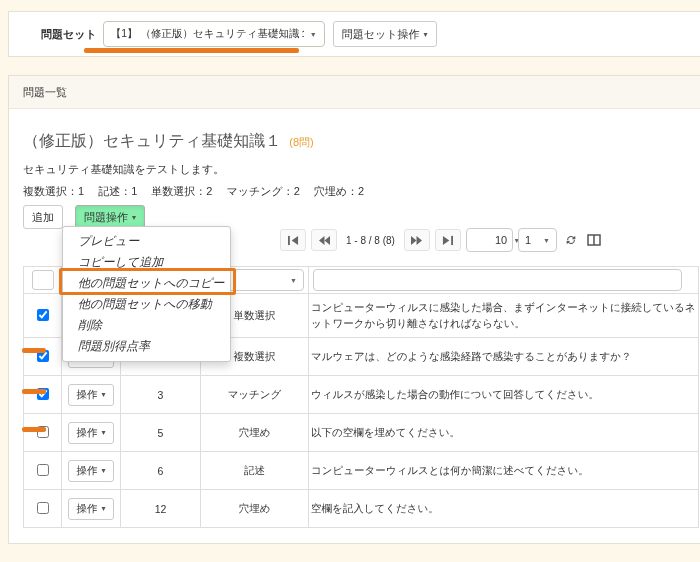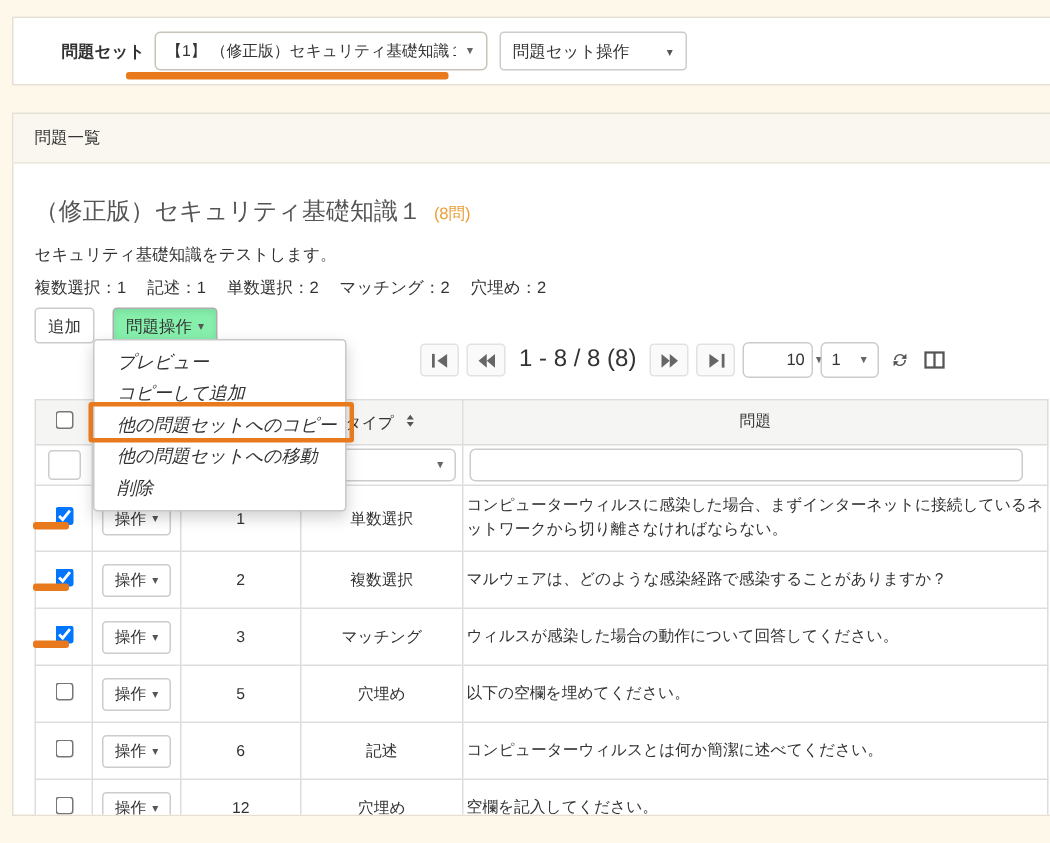--- a/index.html
+++ b/index.html
@@ -13,41 +13,41 @@
     background:#fff;border:1px solid #e6e0d2;display:flex;align-items:center;}
   .tp-label{margin-left:32px;font-weight:bold;}
   .select{height:26px;border:1px solid #c9c4b8;border-radius:4px;background:#fff;
     display:flex;align-items:center;justify-content:space-between;padding:0 7px;box-sizing:border-box;}
   .select .sel-text{white-space:nowrap;overflow:hidden;font-size:10.5px;}
   .sel-caret{font-size:7px;color:#666;margin-left:6px;flex:none;}
   .tp-select{width:222px;margin-left:6px;}
   .btn{height:24px;padding:0 8px;border:1px solid #ccc;border-radius:3px;background:#fff;
     display:inline-flex;align-items:center;font-size:11px;color:#333;cursor:pointer;box-sizing:border-box;}
   .btn .caret{font-size:8px;color:#555;margin-left:4px;}
-  .tp-ops{margin-left:8px;height:26px;gap:21px;}
+  .tp-ops{margin-left:8px;height:26px;}
   
   .main-panel{position:absolute;left:8px;top:75px;width:704px;height:467px;background:#fff;
     border:1px solid #e6e0d2;overflow:hidden;}
   .panel-heading{height:32px;line-height:32px;padding-left:14px;background:#faf7f0;
     border-bottom:1px solid #ece7da;font-size:11px;}
   .panel-body{padding:0 0 0 14px;position:relative;}
   .quiz-title{margin-top:22px;font-size:16px;color:#555;}
   .quiz-badge{font-size:11px;color:#eb9e34;margin-left:8px;}
   .quiz-desc{margin-top:10px;font-size:11px;}
   .quiz-stats{margin-top:7px;font-size:11px;}
   .quiz-stats span{margin-right:14px;}
   
   .toolbar{position:relative;margin-top:6px;height:57px;}
   .btn-open{background:#86efac;border-color:#adadad;box-shadow:inset 0 2px 4px rgba(0,0,0,.08);}
   .tb-add{margin-right:9px;}
   
   .pagination{position:absolute;left:257px;top:23px;display:flex;align-items:center;gap:5px;}
   .pg-btn{width:24px;height:20px;background:#fafafa;border:1px solid #e2e2e2;border-radius:3px;
     display:flex;align-items:center;justify-content:center;cursor:pointer;}
-  .pg-info{margin:0 4px;font-size:16px;white-space:nowrap;}
+  .pg-info{margin:0 4px;font-size:10px;white-space:nowrap;}
   .pg-select{height:24px;border:1px solid #ccc;border-radius:4px;background:#fff;
     display:flex;align-items:center;justify-content:space-between;padding:0 6px;box-sizing:border-box;cursor:pointer;}
   .pg-size{width:47px;padding-left:28px;} .pg-page{width:39px;}
   .pg-icon{width:18px;height:18px;display:flex;align-items:center;justify-content:center;cursor:pointer;}
   
   .qtable{border-collapse:collapse;width:676px;margin-top:4px;font-size:10.5px;table-layout:fixed;}
   .qtable th,.qtable td{border:1px solid #ddd;padding:2px;vertical-align:middle;}
   .hdr-row{background:#f5f5f3;height:30px;}
   .hdr-row th{font-weight:normal;text-align:center;}
   .col-cb{width:33px;text-align:center;}
@@ -155,32 +155,20 @@
           <svg width="14" height="12" viewBox="0 0 14 12">
             <rect x="1" y="1" width="12" height="10" fill="none" stroke="#555" stroke-width="1.5"></rect>
             <line x1="7" y1="1" x2="7" y2="11" stroke="#555" stroke-width="1.5"></line>
           </svg>
         </div>
       </div>
     </div>
 
     <table class="qtable">
       <thead>
-        <tr class="hdr-row">
-          <th class="col-cb"><input type="checkbox" style=""></th>
-          <th class="col-op"></th>
-          <th class="col-num"></th>
-          <th class="col-type th-type">
-            <span>タイプ</span><span class="sort-icon"><svg width="11" height="11" viewBox="0 0 14 12">
-                  <path d="M4 5 L7 1 L10 5 Z" fill="#555"></path>
-                  <path d="M4 7 L7 11 L10 7 Z" fill="#555"></path>
-                </svg></span>
-          </th>
-          <th class="col-q" style="text-align:center">問題</th>
-        </tr>
         <tr class="filter-row">
           <td class="col-cb">
               <div class="filter-box"></div>
             </td>
           <td class="col-op"></td>
           <td class="col-num"></td>
           <td class="col-type">
             <div class="filter-select">
               <span class="sel-caret">▼</span>
             </div>
@@ -255,19 +243,20 @@
     </table>
   </div>
 </div>
 
 <ul class="dropdown-menu" id="ops-menu">
     <li class="menu-item">プレビュー</li>
     <li class="menu-item">コピーして追加</li>
     <li class="menu-item">他の問題セットへのコピー</li>
     <li class="menu-item">他の問題セットへの移動</li>
     <li class="menu-item">削除</li>
+    <li class="menu-item">問題別得点率</li>
   </ul>
 
 <div class="annot-bar" style="left:84px;top:48px;width:215px;height:5px"></div>
 <div class="annot-box"></div>
 <div class="annot-bar" style="left:22px;top:348px;width:24px;height:5px"></div>
 <div class="annot-bar" style="left:22px;top:389px;width:24px;height:5px"></div>
 <div class="annot-bar" style="left:22px;top:427px;width:24px;height:5px"></div>
 
 </body></html>

